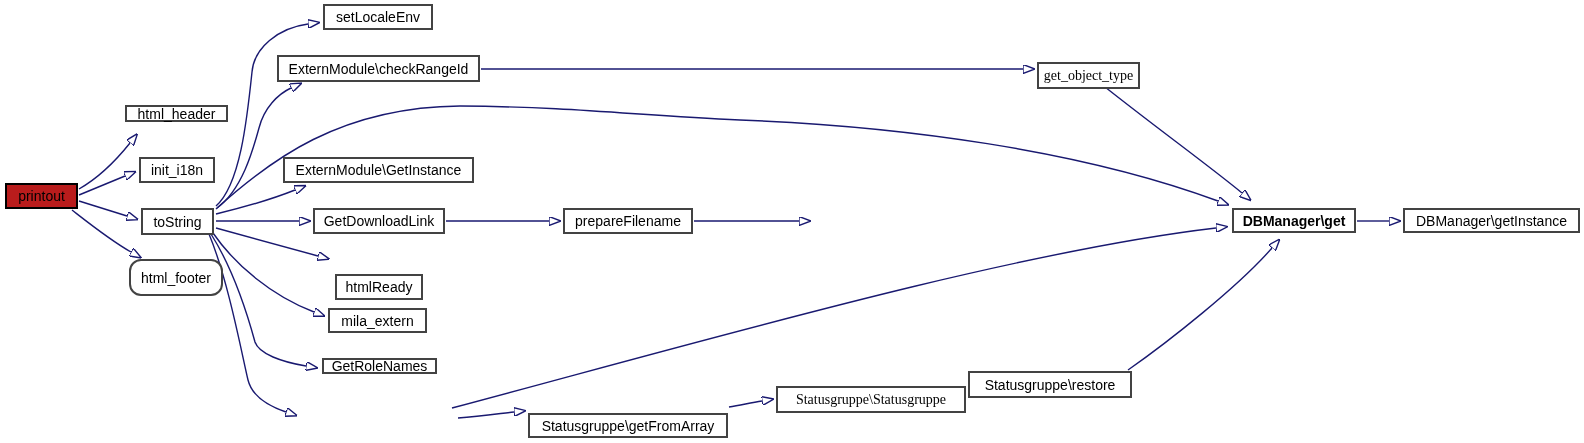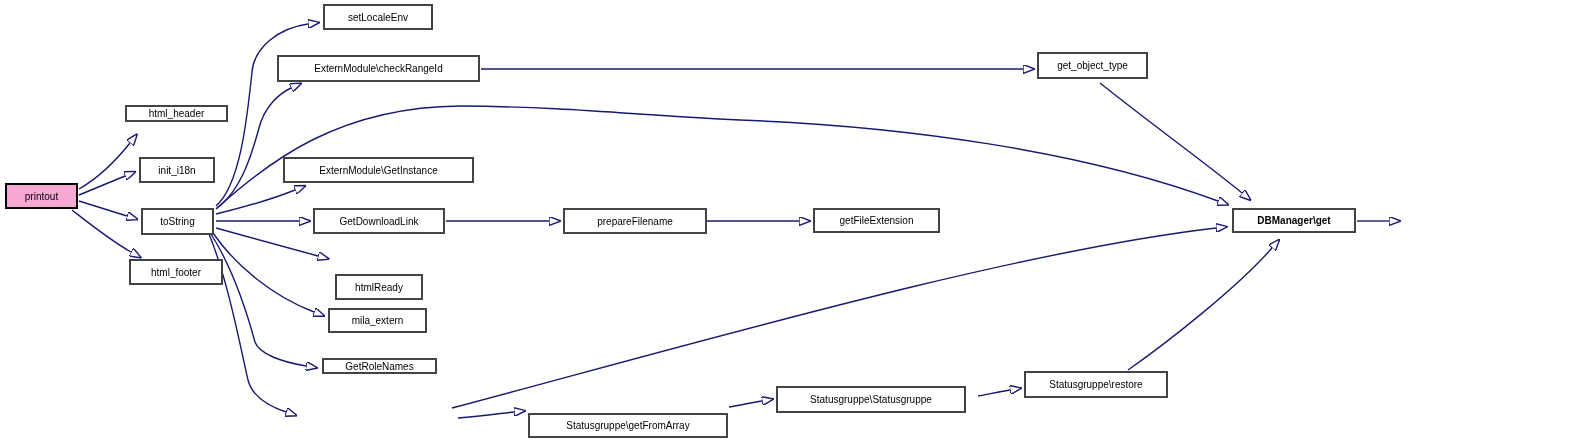--- a/index.html
+++ b/index.html
@@ -13,27 +13,27 @@
   #edges { position:absolute; left:0; top:0; width:1584px; height:443px; }
   #edges path { fill:none; stroke:#191970; stroke-width:1.4px; }
   .node {
     position:absolute;
     box-sizing:border-box;
     background:#ffffff;
     border:2px solid #434343;
     display:flex;
     align-items:center;
     justify-content:center;
-    font-size:10px;
+    font-size:14px;
     color:#000000;
     white-space:nowrap;
     cursor:pointer;
   }
   .node.hl {
-    background:#f9a8d4;
+    background:#b91c1c;
     border-color:#000000;
     cursor:default;
   }
 </style>
 </head>
 <body>
 
 <div id="canvas">
 
   <svg id="edges" width="1584" height="443" viewBox="0 0 1584 443">
@@ -64,29 +64,29 @@
     <path marker-end="url(#arrow)" d="M 729,407 C 741,405 750,403 762,401"></path>
     <path marker-end="url(#arrow)" d="M 978,396 C 989,394 998,392 1010,390"></path>
     <path marker-end="url(#arrow)" d="M 1128,370 C 1168,342 1238,287 1272,248"></path>
     <path marker-end="url(#arrow)" d="M 1357,221 L 1389,221"></path>
   </svg>
 
   <div class="node hl" style="left:5px;   top:183px; width:73px;  height:26px;">printout</div>
   <div class="node" style="left:125px; top:105px; width:103px; height:17px;">html_header</div>
   <div class="node" style="left:139px; top:157px; width:76px;  height:26px;">init_i18n</div>
   <div class="node" style="left:141px; top:208px; width:73px;  height:27px;">toString</div>
-  <div class="node" style="left:129px; top:259px; width:94px;  height:26px;">html_footer</div>
+  <div class="node" style="left:129px; top:259px; width:94px;  height:37px;border-radius:12px;">html_footer</div>
   <div class="node" style="left:323px; top:4px;   width:110px; height:26px;">setLocaleEnv</div>
   <div class="node" style="left:277px; top:55px;  width:203px; height:27px;">ExternModule\checkRangeId</div>
   <div class="node" style="left:283px; top:157px; width:191px; height:26px;">ExternModule\GetInstance</div>
   <div class="node" style="left:313px; top:208px; width:132px; height:26px;">GetDownloadLink</div>
   <div class="node" style="left:335px; top:274px; width:88px;  height:26px;text-align:right;">htmlReady</div>
   <div class="node" style="left:328px; top:308px; width:99px;  height:25px;">mila_extern</div>
   <div class="node" style="left:322px; top:358px; width:115px; height:16px;">GetRoleNames</div>
   <div class="node" style="left:528px; top:398px; width:200px; height:25px;margin-top:15px;">Statusgruppe\getFromArray</div>
-  <div class="node" style="left:776px; top:386px; width:190px; height:27px;">Statusgruppe\Statusgruppe</div>
-  <div class="node" style="left:1024px;top:371px; width:144px; height:27px;">Statusgruppe\restore</div>
-  <div class="node" style="left:1037px;top:52px;  width:111px; height:27px;">get_object_type</div>
-  <div class="node" style="left:563px; top:208px; width:144px; height:26px;">prepareFilename</div>
-  <div class="node" style="left:813px; top:208px; width:127px; height:25px;">getFileExtension</div>
+  <div class="node" style="left:776px; top:386px; width:190px; height:27px;font-family:Liberation Serif, serif;">Statusgruppe\Statusgruppe</div>
+  <div class="node" style="left:968px;top:371px; width:164px; height:27px;">Statusgruppe\restore</div>
+  <div class="node" style="left:1037px;top:62px;  width:103px; height:27px;font-family:Liberation Serif, serif;">get_object_type</div>
+  <div class="node" style="left:563px; top:208px; width:130px; height:26px;">prepareFilename</div>
   <div class="node" style="left:1232px;top:208px; width:124px; height:25px;font-weight:bold;">DBManager\get</div>
+  <div class="node" style="left:1403px;top:208px; width:177px; height:25px;">DBManager\getInstance</div>
 
 </div>
 
 </body></html>

